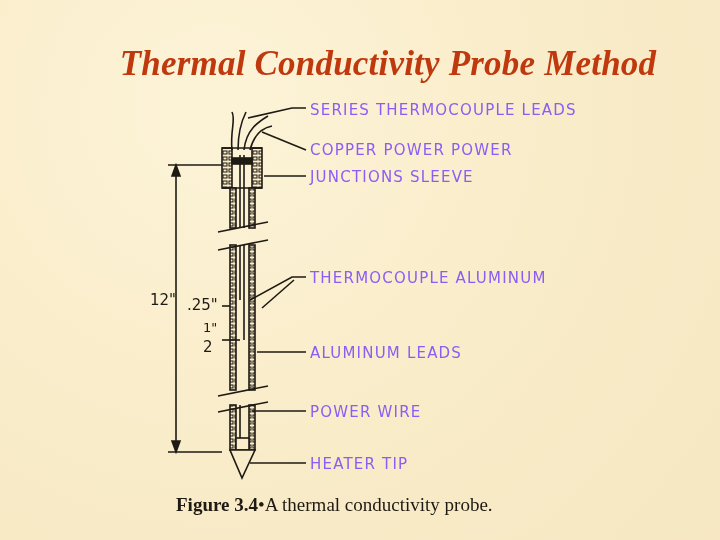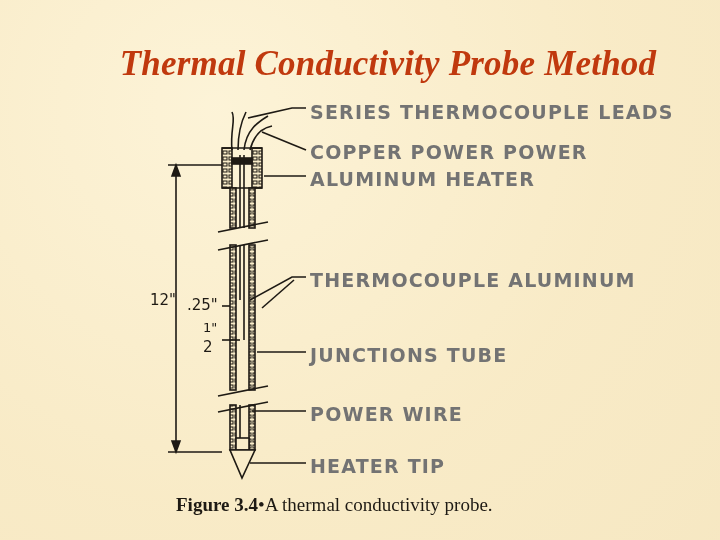--- a/index.html
+++ b/index.html
@@ -9,22 +9,22 @@
     background-image: radial-gradient(circle at 30% 20%, rgba(255,248,225,0.6), rgba(246,230,190,0.2) 60%, rgba(240,222,180,0.3));
     font-family: "Liberation Sans", sans-serif;
   }
   .title {
     position: absolute; left: 0; top: 44px; width: 720px; text-align: center;
     font-family: "Liberation Serif", serif; font-style: italic; font-weight: bold;
     font-size: 35px; color: #c0390e; letter-spacing: 0.2px; margin-left: 28px;
   }
   svg.diagram { position: absolute; left: 0; top: 0; }
   .label {
-    position: absolute; font-family: "DejaVu Sans", sans-serif; font-weight: bold;
-    font-size: 19px; color: #737373; letter-spacing: 1.2px; white-space: nowrap;
+    position: absolute; font-family: "DejaVu Sans", sans-serif; font-weight: normal;
+    font-size: 15px; color: #8b5cf6; letter-spacing: 1.2px; white-space: nowrap;
   }
   .dim {
     position: absolute; font-family: "DejaVu Sans", sans-serif;
     font-size: 15px; color: #1e1a14; white-space: nowrap;
   }
   .caption {
     position: absolute; left: 176px; top: 494px;
     font-family: "Liberation Serif", serif; font-size: 19px; color: #1e1a14; white-space: nowrap;
   }
   .caption b { font-weight: bold; }
@@ -94,23 +94,23 @@
     <line x1="252" y1="411" x2="306" y2="411"></line>
     <line x1="250" y1="463" x2="306" y2="463"></line>
 
     <line x1="222" y1="306" x2="230" y2="306"></line>
     <line x1="222" y1="340" x2="240" y2="340"></line>
   </g>
 </svg>
 
 <div class="label" style="left:310px;top:101px;">SERIES THERMOCOUPLE LEADS</div>
 <div class="label" style="left:310px;top:141px;">COPPER POWER POWER</div>
-<div class="label" style="left:310px;top:168px;">ALUMINUM HEATER</div>
+<div class="label" style="left:310px;top:168px;">JUNCTIONS SLEEVE</div>
 <div class="label" style="left:310px;top:269px;">THERMOCOUPLE ALUMINUM</div>
-<div class="label" style="left:310px;top:344px;">JUNCTIONS TUBE</div>
+<div class="label" style="left:310px;top:344px;">ALUMINUM LEADS</div>
 <div class="label" style="left:310px;top:403px;">POWER WIRE</div>
 <div class="label" style="left:310px;top:455px;">HEATER TIP</div>
 
 <div class="dim" style="left:150px;top:291px;">12"</div>
 <div class="dim" style="left:187px;top:296px;">.25"</div>
 <div class="dim" style="left:203px;top:320px;font-size:13px;">1"</div>
 <div class="dim" style="left:203px;top:338px;">2</div>
 
 <div class="caption">
   <b>Figure 3.4</b><span>•A thermal conductivity probe.</span>

